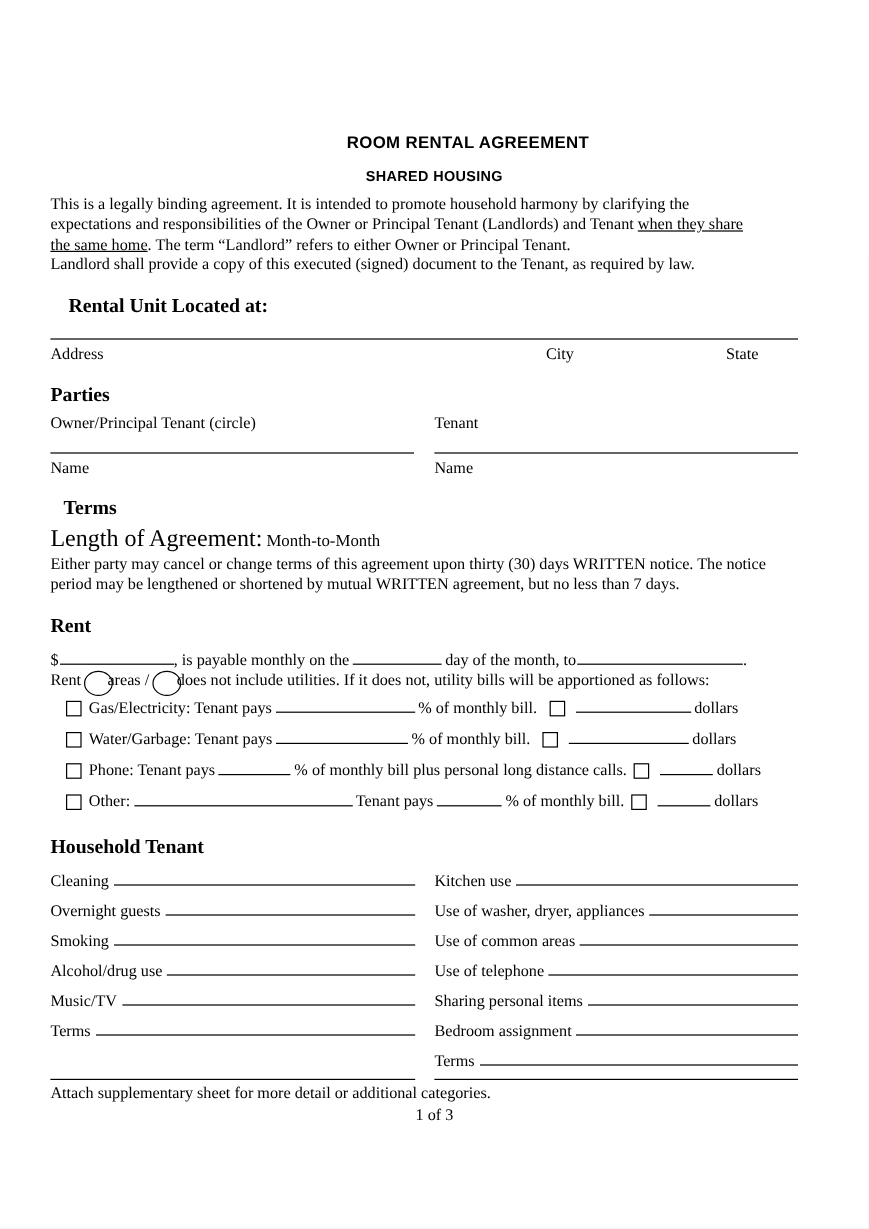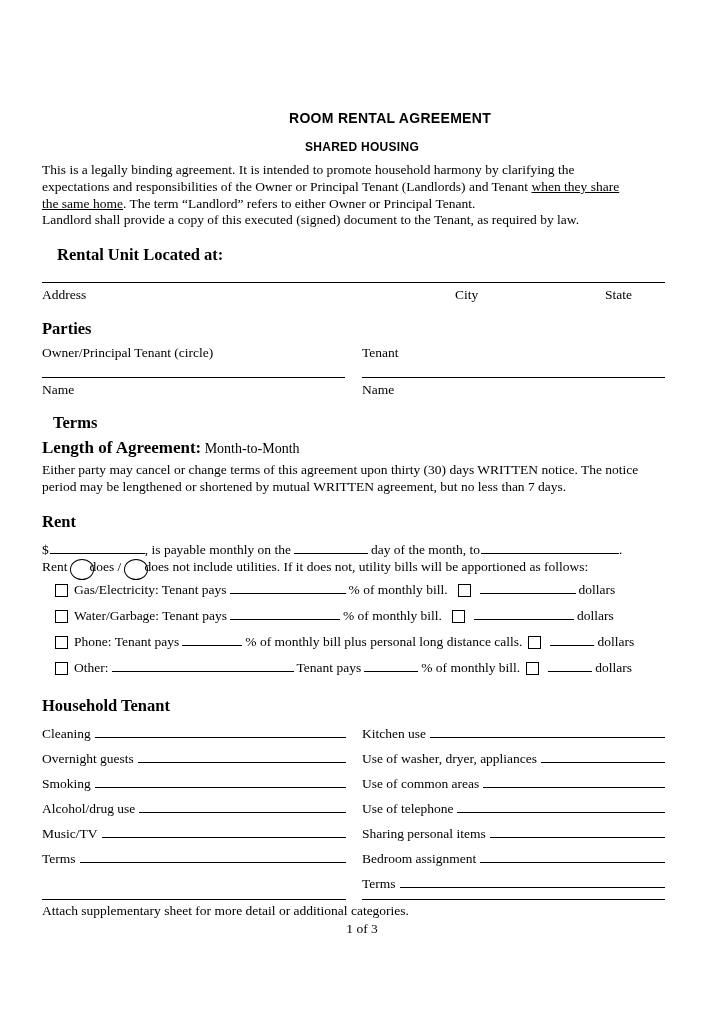--- a/index.html
+++ b/index.html
@@ -95,41 +95,41 @@
   </div>
   <div class="rule" style="top:377px; left:42px; width:303px;"></div>
   <div class="rule" style="top:377px; left:362px; width:303px;"></div>
   <div class="abs" style="top:382px; left:42px; width:623px; height:16px;">
     <span class="lbl-abs" style="left:0;">Name</span>
     <span class="lbl-abs" style="left:320px;">Name</span>
   </div>
 
   <div class="abs h-serif" style="top:413px; left:42px;margin-left:11px;">Terms</div>
   <div class="abs" style="top:438px; left:42px;">
-    <span style="font-weight:bold; font-size:17px;">Length of Agreement:</span>
+    <span style="font-weight:normal; font-size:20px;">Length of Agreement:</span>
     <span style="font-size:14px;">Month-to-Month</span>
   </div>
   <div class="abs body-line" style="top:462px; left:42px; width:630px;">Either party may cancel or change terms of this agreement upon thirty (30) days WRITTEN notice.  The notice period may be lengthened or shortened by mutual WRITTEN agreement, but no less than 7 days.</div>
 
   <div class="abs h-serif" style="top:512px; left:42px;">Rent</div>
 
   <div class="flexrow" style="top:542px; left:42px; width:623px;">
     <span>$</span>
       <span class="blank" style="width:95px; margin-left:1px;"></span>
       <span style="margin-left:-3px;">, is payable monthly on the</span>
       <span class="blank" style="width:74px;"></span>
       <span>day of the month, to</span>
       <span class="blank" style="width:138px; margin-left:1px;"></span>
       <span style="margin-left:-3px;">.</span>
   </div>
 
   <div class="flexrow" style="top:559px; left:42px; width:640px;">
     <span>Rent</span>
     <span class="circ" style="margin-left:2px;"></span>
-    <span>does /</span>
+    <span>areas /</span>
     <span class="circ" style="margin-left:3px;"></span>
     <span>does not include utilities.  If it does not, utility bills will be apportioned as follows:</span>
   </div>
 
   <div class="flexrow" style="top:582px; left:55px;">
     <span class="cb"></span>
     <span>Gas/Electricity: Tenant pays</span>
     <span class="blank" style="width:116px;"></span>
     <span>% of monthly bill.</span>
     <span class="cb cb2"></span>

